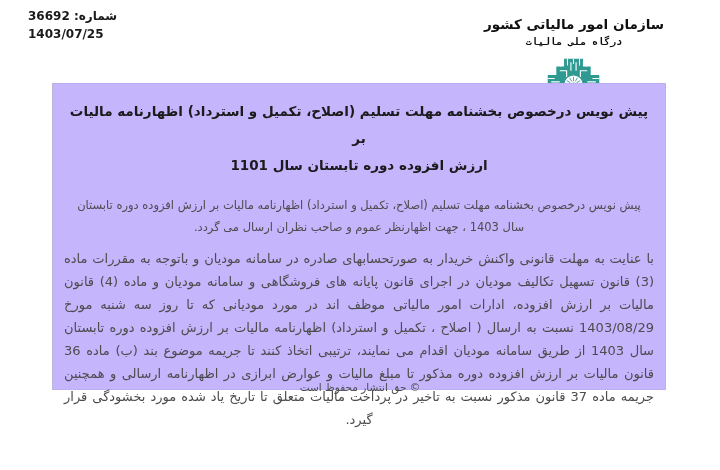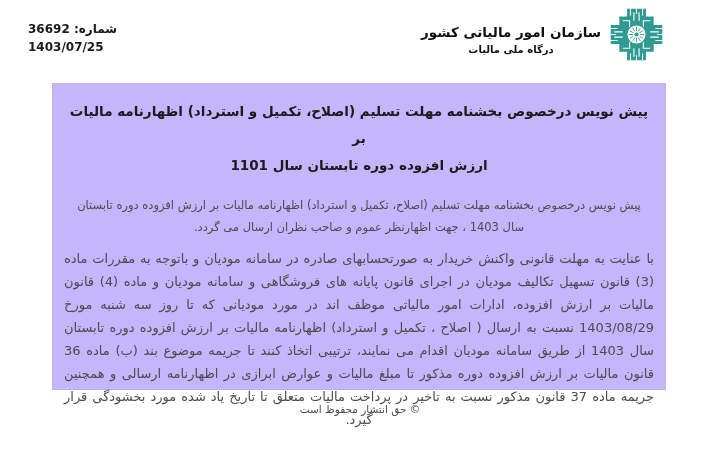--- a/index.html
+++ b/index.html
@@ -3,31 +3,31 @@
 <meta charset="utf-8">
 <style>
   html,body{margin:0;padding:0;}
   body{
     width:720px;height:470px;background:#ffffff;position:relative;overflow:hidden;
     font-family:"DejaVu Sans","Liberation Sans",sans-serif;
     -webkit-font-smoothing:antialiased;
   }
   
   .doc-meta{
-    position:absolute;top:20px;left:28px;direction:ltr;
+    position:absolute;top:7px;left:28px;direction:ltr;
     font-weight:bold;font-size:12px;line-height:18px;color:#1a1a1a;
   }
   
   .org-block{
     position:absolute;top:6px;right:56px;
-    display:flex;flex-direction:row;align-items:center;gap:8px;
+    display:flex;flex-direction:column;align-items:center;gap:8px;
   }
   .org-text{text-align:center;direction:rtl;color:#101010;padding-top:10px;}
   .org-name{font-size:13.5px;font-weight:bold;white-space:nowrap;letter-spacing:-0.2px;}
-  .org-sub{font-size:10px;font-weight:bold;margin-top:4px;}
+  .org-sub{font-size:10px;font-weight:bold;margin-top:4px;font-family:Liberation Mono, monospace;}
   .org-logo{width:55px;height:57px;}
   .org-logo svg{display:block;}
   
   .doc-box{
     position:absolute;left:52px;top:83px;width:614px;height:307px;
     box-sizing:border-box;border:1px dotted #b4b4b4;background:#c4b5fd;
     padding:12px 9px 0 9px;direction:rtl;
   }
   .doc-title{
     font-weight:bold;font-size:13.5px;line-height:27px;
@@ -36,21 +36,21 @@
   .doc-subtitle{
     margin-top:15px;font-size:11.5px;line-height:22px;color:#4c4c4c;
     text-align:center;padding:0 6px;
   }
   .doc-body{
     margin-top:9px;font-size:13px;line-height:23px;color:#4c4c4c;
     text-align:justify;text-align-last:center;padding:0 2px;
   }
   
   .footer{
-    position:absolute;top:403px;left:0;width:720px;text-align:center;
+    position:absolute;top:381px;left:0;width:720px;text-align:center;
     font-size:10.5px;color:#4c4c4c;direction:rtl;
   }
 </style>
 </head>
 <body>
 
 <div class="page">
 
   <div class="doc-meta">
     <div>شماره: 36692</div>

